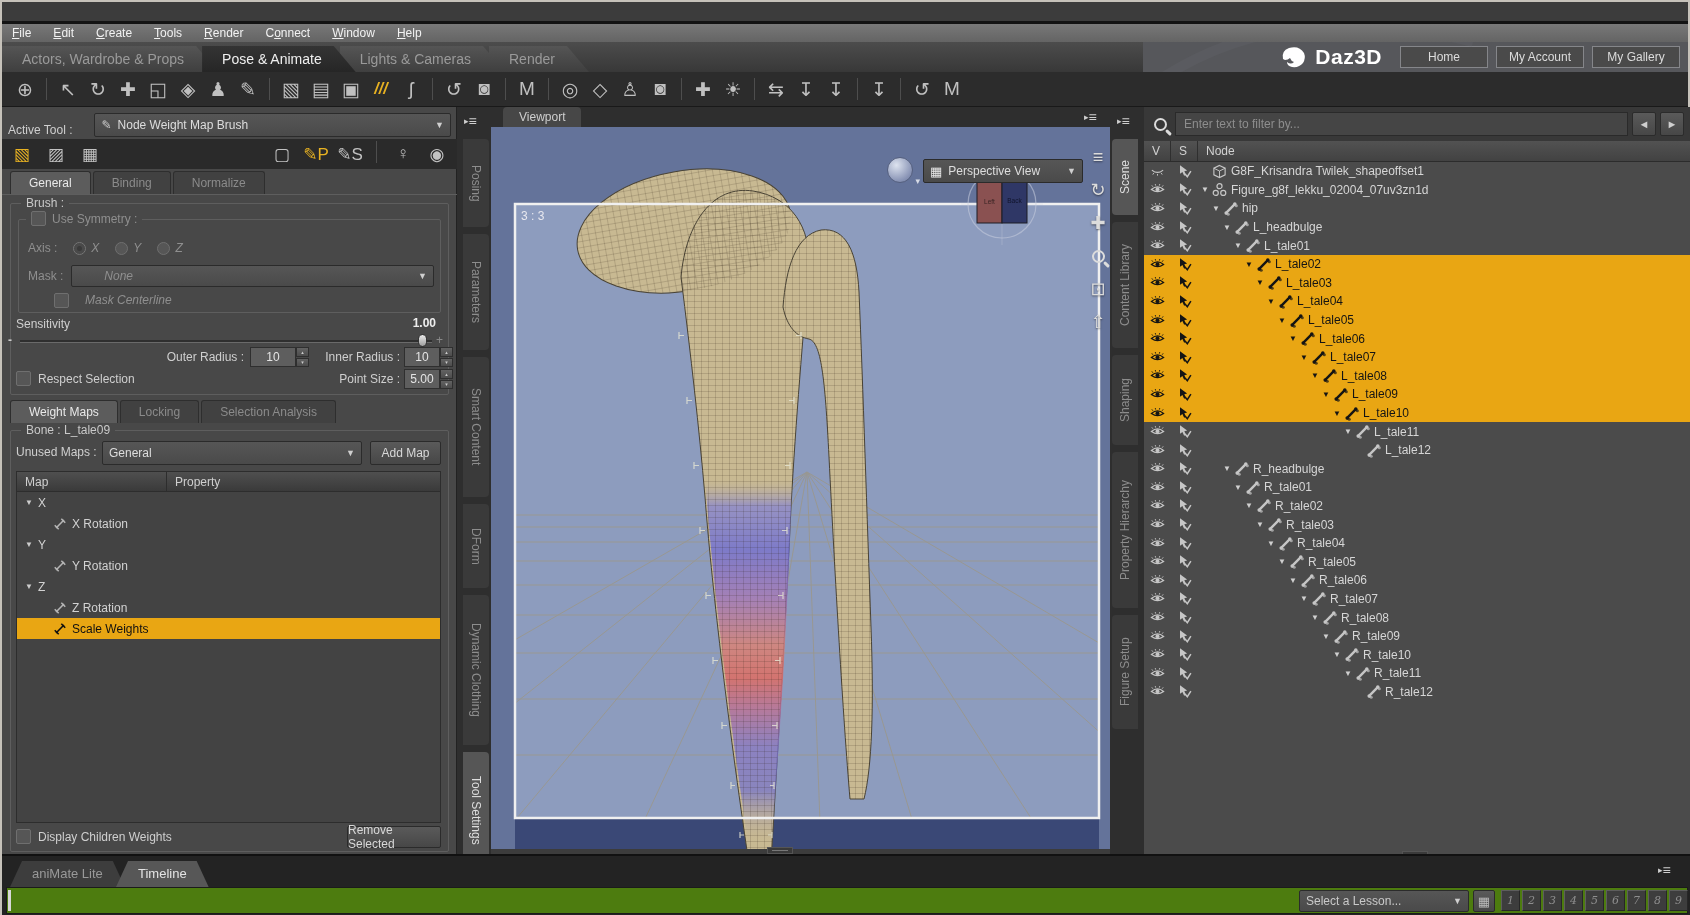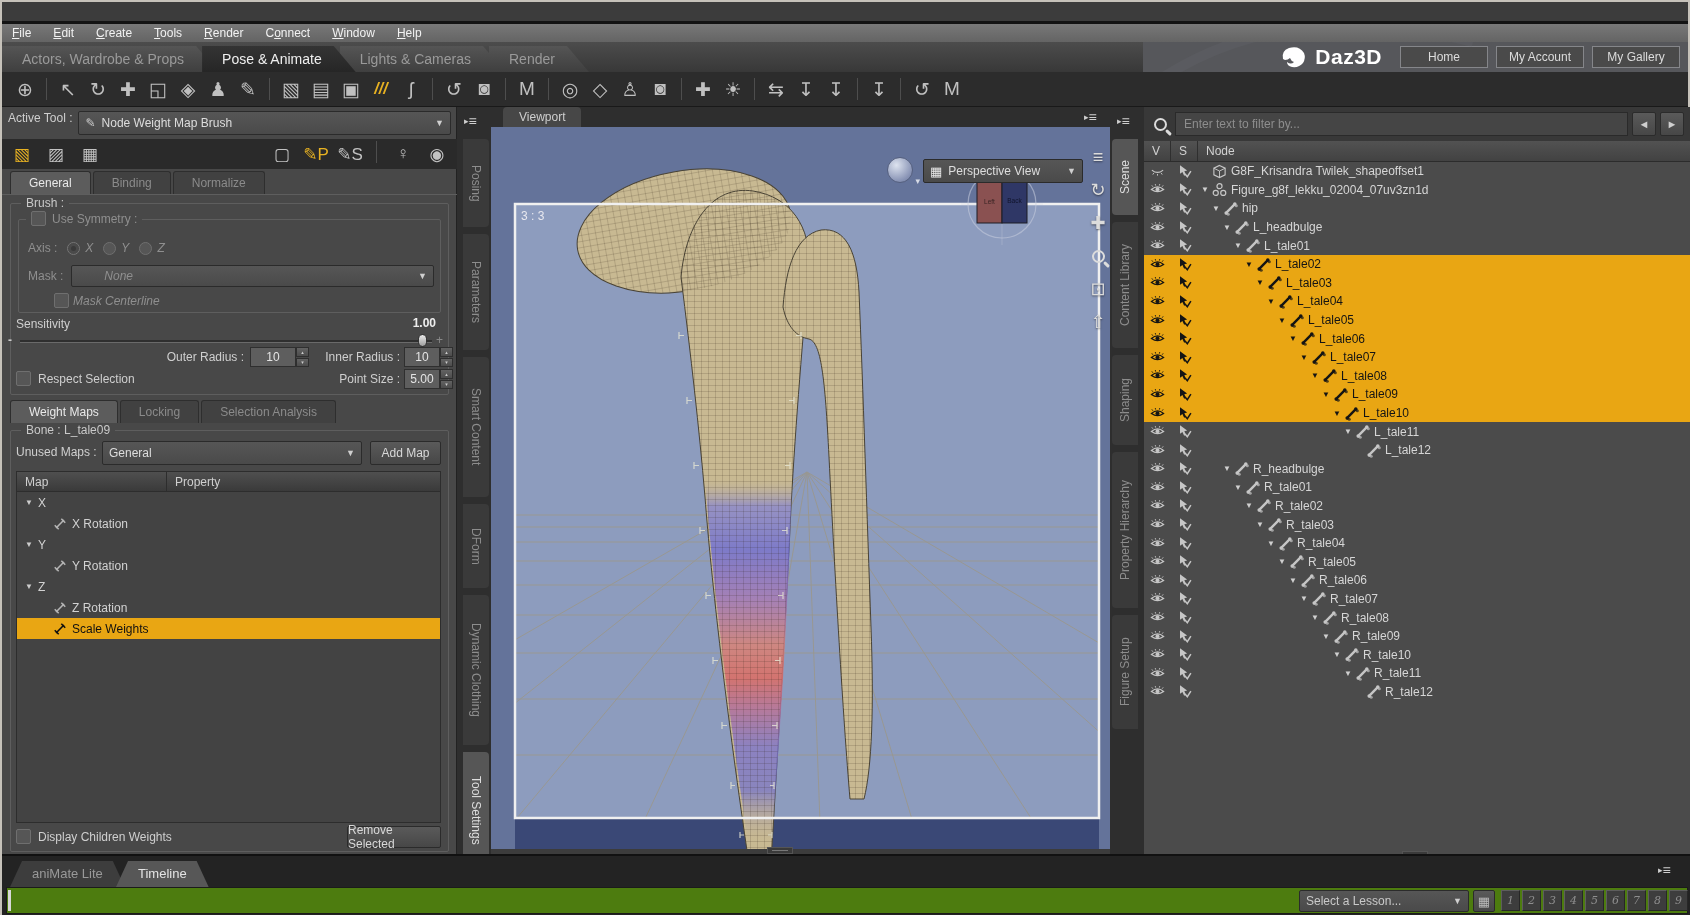--- a/index.html
+++ b/index.html
@@ -69,21 +69,21 @@
 
   
   .ptabs { position:absolute; display:flex; height:23px; }
   .ptab { padding:4px 18px 0 18px; background:#414141; color:#8b8b8b; margin-right:2px;
     border:1px solid #2e2e2e; border-bottom:none; border-radius:3px 3px 0 0; cursor:default; }
   .ptab.active { background:#5c5c5c; color:#e9e9e9; }
 
   
   .toolpanel { position:absolute; left:0; top:105px; width:455px; height:747px; background:#484848;
     border-right:1px solid #222; }
-  .atool-row { position:absolute; left:0; top:4px; width:455px; height:26px; display:flex; align-items:flex-start; padding:0 6px; gap:6px;}
+  .atool-row { position:absolute; left:0; top:4px; width:455px; height:26px; display:flex; align-items:flex-end; padding:0 6px; gap:22px;}
   .mode-row { position:absolute; left:0; top:32px; width:455px; height:30px; background:#2a2a2a;
     display:flex; align-items:center; padding:0 6px; }
   .mbtn { width:28px; height:26px; display:flex; align-items:center; justify-content:center; color:#c2c2c2; font-size:17px; cursor:default;}
   .mbtn.accent { color:#e8b222; }
   .slider-track { position:absolute; height:3px; background:#2f2f2f; border-bottom:1px solid #6a6a6a; }
   .slider-handle { position:absolute; width:9px; height:13px; border-radius:5px;
     background:linear-gradient(#e9e9e9,#9f9f9f); border:1px solid #333; top:-6px; }
   .mtable { position:absolute; background:#434343; border:1px solid #2d2d2d; }
   .mtable-head { display:flex; height:20px; background:linear-gradient(#4f4f4f,#3a3a3a); border-bottom:1px solid #2d2d2d; }
   .mtable-head div { padding:3px 8px; color:#cfcfcf; }
@@ -329,21 +329,21 @@
     <div class="abs" style="left:0;top:87px;width:455px;border-top:1px solid #5e5e5e"></div>
 
     <div class="gbox" style="left:8px;top:96px;width:439px;height:192px">
       <span class="gbox-label">Brush :</span>
     </div>
     <div class="gbox" style="left:16px;top:112px;width:423px;height:94px"></div>
     <div class="abs" style="left:24px;top:104px;background:#484848;padding:0 5px;display:flex;align-items:center;gap:6px">
       <div class="chk"></div>
       <span class="dim">Use Symmetry :</span>
     </div>
-    <div class="abs" style="left:26px;top:134px;display:flex;align-items:center;gap:10px">
+    <div class="abs" style="left:26px;top:134px;display:flex;align-items:center;gap:16px">
       <span class="dim">Axis :</span>
       <span style="display:flex;align-items:center;gap:5px">
           <span class="radio on"></span>
           <span class="dimi">X</span>
         </span>
       <span style="display:flex;align-items:center;gap:5px">
           <span class="radio"></span>
           <span class="dimi">Y</span>
         </span>
       <span style="display:flex;align-items:center;gap:5px">
@@ -351,21 +351,21 @@
           <span class="dimi">Z</span>
         </span>
     </div>
     <div class="abs" style="left:26px;top:158px;display:flex;align-items:center;gap:8px;width:406px">
       <span class="dim">Mask :</span>
       <div class="drop disabled" style="flex:1;height:22px">
         <span>None</span>
         <span class="arrow">▼</span>
       </div>
     </div>
-    <div class="abs" style="left:52px;top:186px;display:flex;align-items:center;gap:4px">
+    <div class="abs" style="left:52px;top:186px;display:flex;gap:16px">
       <div class="chk"></div>
       <span class="dimi">Mask Centerline</span>
     </div>
 
     <span class="abs" style="left:14px;top:210px">Sensitivity</span>
     <span class="abs" style="left:390px;top:209px;width:44px;text-align:right;font-weight:bold;color:#eee">1.00</span>
     <span class="abs" style="left:6px;top:226px;color:#ccc;font-weight:bold">-</span>
     <div class="slider-track" style="left:18px;top:233px;width:412px">
       <div class="slider-handle" style="left:398px"></div>
     </div>

